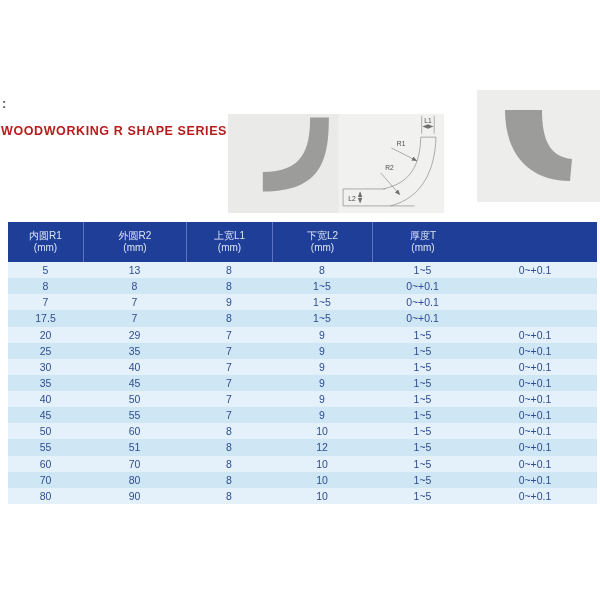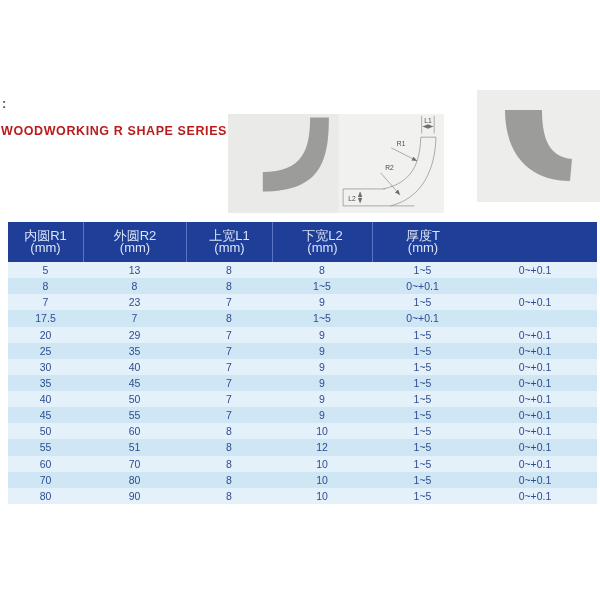--- a/index.html
+++ b/index.html
@@ -22,21 +22,21 @@
   
   .spec-table{
     position:absolute;left:8px;top:222px;width:589px;
   }
   .thead{
     display:grid;grid-template-columns:75fr 103fr 86fr 100fr 101fr 124fr;
     background:#1f3e97;height:40px;
   }
   .hcell{
     display:flex;flex-direction:column;align-items:center;justify-content:center;
-    color:#dbe5f6;font-size:13px;line-height:12.5px;text-align:center;
+    color:#dbe5f6;font-size:10px;line-height:12.5px;text-align:center;
   }
   .hcell + .hcell{border-left:1.5px solid #5a74c2;}
   .trow{
     display:grid;grid-template-columns:75fr 103fr 86fr 100fr 101fr 124fr;
     height:16.13px;
   }
   .trow.odd{background:#e5f1fa;}
   .trow.even{background:#cfe6f4;}
   .tcell{
     display:flex;align-items:center;justify-content:center;
@@ -127,21 +127,20 @@
       </div>
       <div class="trow even">
         <div class="tcell">8</div>
         <div class="tcell">8</div>
         <div class="tcell">8</div>
         <div class="tcell">1~5</div>
         <div class="tcell">0~+0.1</div>
       </div>
       <div class="trow odd">
         <div class="tcell">7</div>
-        <div class="tcell">23</div>
         <div class="tcell">7</div>
         <div class="tcell">9</div>
         <div class="tcell">1~5</div>
         <div class="tcell">0~+0.1</div>
       </div>
       <div class="trow even">
         <div class="tcell">17.5</div>
         <div class="tcell">7</div>
         <div class="tcell">8</div>
         <div class="tcell">1~5</div>

